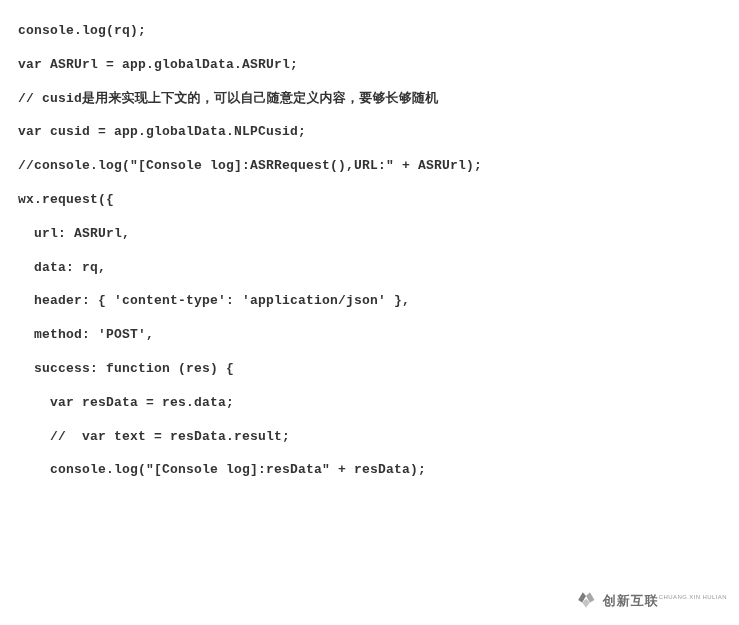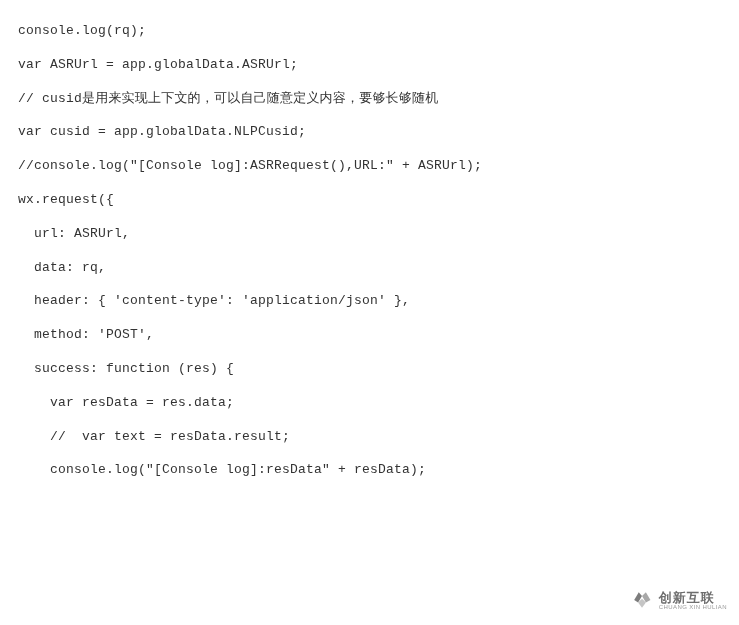--- a/index.html
+++ b/index.html
@@ -15,40 +15,41 @@
       color: #333333;
       padding: 14px 18px;
       position: relative;
       width: 739px;
       height: 625px;
       overflow: hidden;
     }
     .code-container {
       white-space: pre;
       letter-spacing: 0.2px;
+      font-weight: bold;
     }
     .code-line {
       display: block;
     }
     .watermark {
       position: absolute;
       bottom: 12px;
       right: 12px;
       display: flex;
       align-items: center;
       gap: 4px;
       opacity: 0.85;
     }
     .watermark-icon {
       width: 26px;
       height: 26px;
     }
     .watermark-text {
       display: flex;
-      flex-direction: column;
+      flex-direction: row;
       line-height: 1;
     }
     .watermark-main {
       font-family: 'Microsoft YaHei', sans-serif;
       font-size: 13px;
       font-weight: bold;
       color: #555;
       letter-spacing: 1px;
     }
     .watermark-sub {

